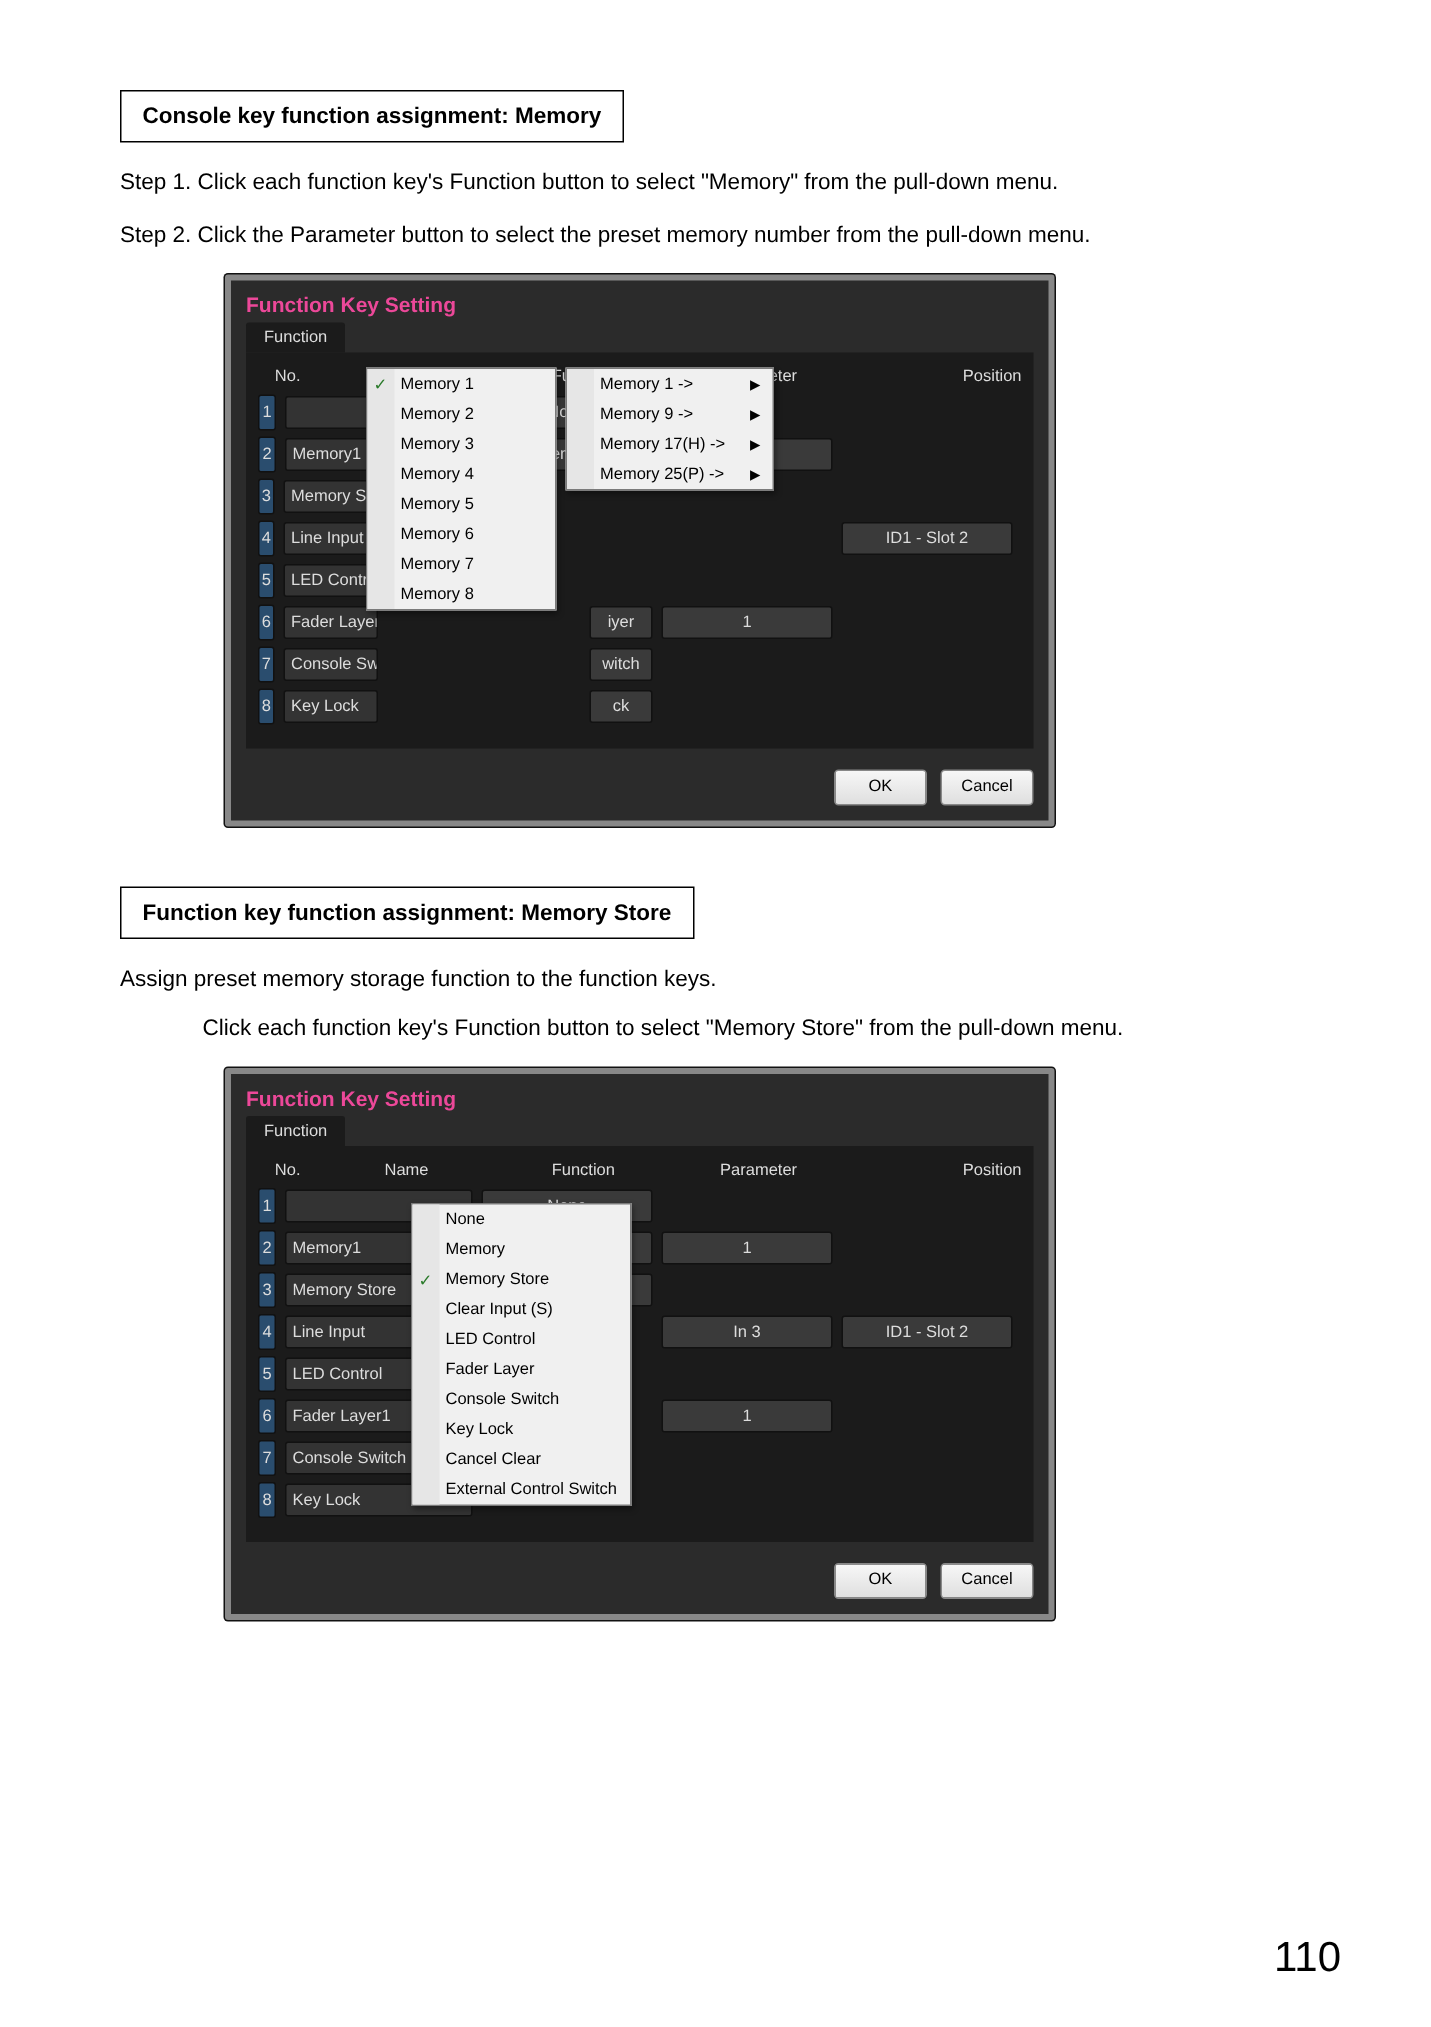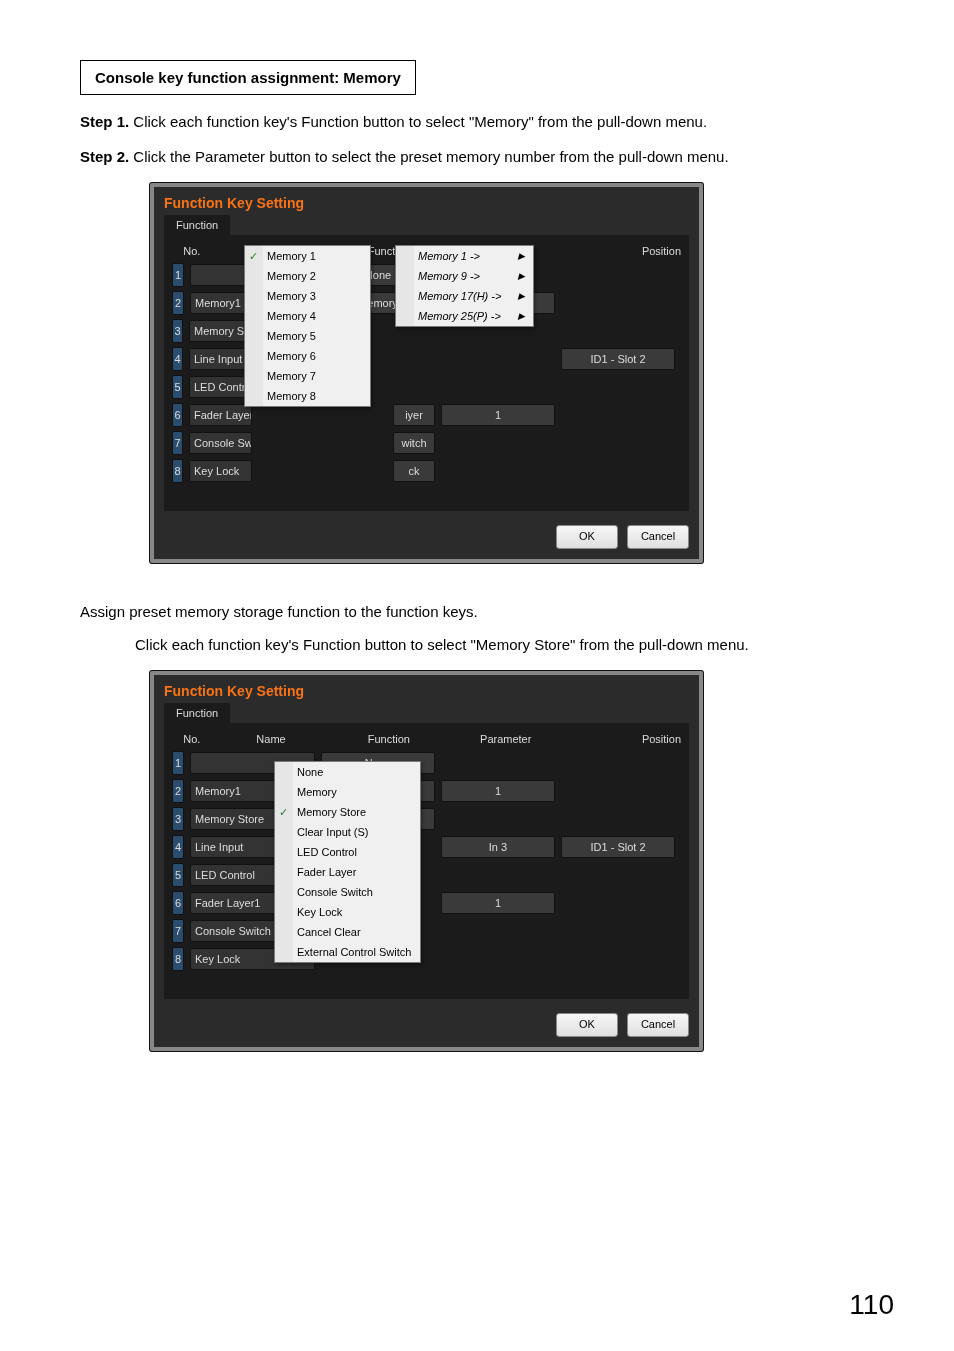--- a/index.html
+++ b/index.html
@@ -25,57 +25,57 @@
     margin-bottom: 18px;
   }
   .section-desc {
     margin: 0 0 16px 0;
     font-size: 15px;
   }
   .step-line {
     font-size: 15px;
     margin: 0 0 18px 0;
   }
-  .step-label { font-weight: bold; }
+  .step-label { font-weight: normal; }
   .screenshot-wrap {
     margin: 10px 0 40px 70px;
   }
   .dialog {
     width: 545px;
     background: #2b2b2b;
     border: 4px solid #888;
     border-radius: 2px;
     color: #ddd;
     font-size: 11px;
     font-family: "Segoe UI", Arial, sans-serif;
     box-shadow: 0 0 0 1px #111;
     position: relative;
   }
   .dialog-title {
-    color: #f97316;
+    color: #ec4899;
     font-size: 14px;
     font-weight: bold;
     padding: 8px 10px 4px 10px;
   }
   .tab-row {
     padding: 0 10px;
   }
   .tab {
     display: inline-block;
     background: #1b1b1b;
     color: #ddd;
     padding: 4px 12px;
     border-top-left-radius: 2px;
     border-top-right-radius: 2px;
     font-size: 11px;
   }
   .tab-body {
     background: #1b1b1b;
     margin: 0 10px 6px 10px;
-    padding: 8px 8px 24px 8px;
+    padding: 8px 8px 12px 8px;
   }
   .header-row {
     display: flex;
     color: #ddd;
     font-size: 11px;
     padding: 2px 0 6px 0;
   }
   .col-no    { width: 40px; text-align: center; }
   .col-name  { width: 120px; text-align: center; }
   .col-func  { width: 118px; text-align: center; }
@@ -295,21 +295,21 @@
             <div class="dd-item">
               <span>Memory 6</span>
             </div>
             <div class="dd-item">
               <span>Memory 7</span>
             </div>
             <div class="dd-item">
               <span>Memory 8</span>
             </div>
           </div>
-        <div class="dropdown" id="d1-menu-right" style="left:241px; top:58px; width:137px;font-style:italic;">
+        <div class="dropdown" id="d1-menu-right" style="left:223px; top:58px; width:137px;">
           <div class="dd-gutter"></div>
         <div class="dd-item">
               <span>Memory 1 -&gt;</span>
               <span class="arrow">▶</span>
             </div>
             <div class="dd-item">
               <span>Memory 9 -&gt;</span>
               <span class="arrow">▶</span>
             </div>
             <div class="dd-item">
@@ -323,20 +323,21 @@
           </div>
       </div>
       <div class="dialog-footer">
         <span class="win-btn">OK</span>
         <span class="win-btn">Cancel</span>
       </div>
     </div>
   </div>
 
   
+  <div class="section-title-box">Function key function assignment: Memory Store</div>
   <p class="section-desc">Assign preset memory storage function to the function keys.</p>
   <p class="step-line" style="padding-left:55px;">Click each function key's Function button to select "Memory Store" from the pull-down menu.</p>
 
   <div class="screenshot-wrap">
     <div class="dialog">
       <div class="dialog-title">Function Key Setting</div>
       <div class="tab-row"><div class="tab">Function</div></div>
       <div class="tab-body">
         <div class="header-row">
           <div class="col-no">No.</div>

